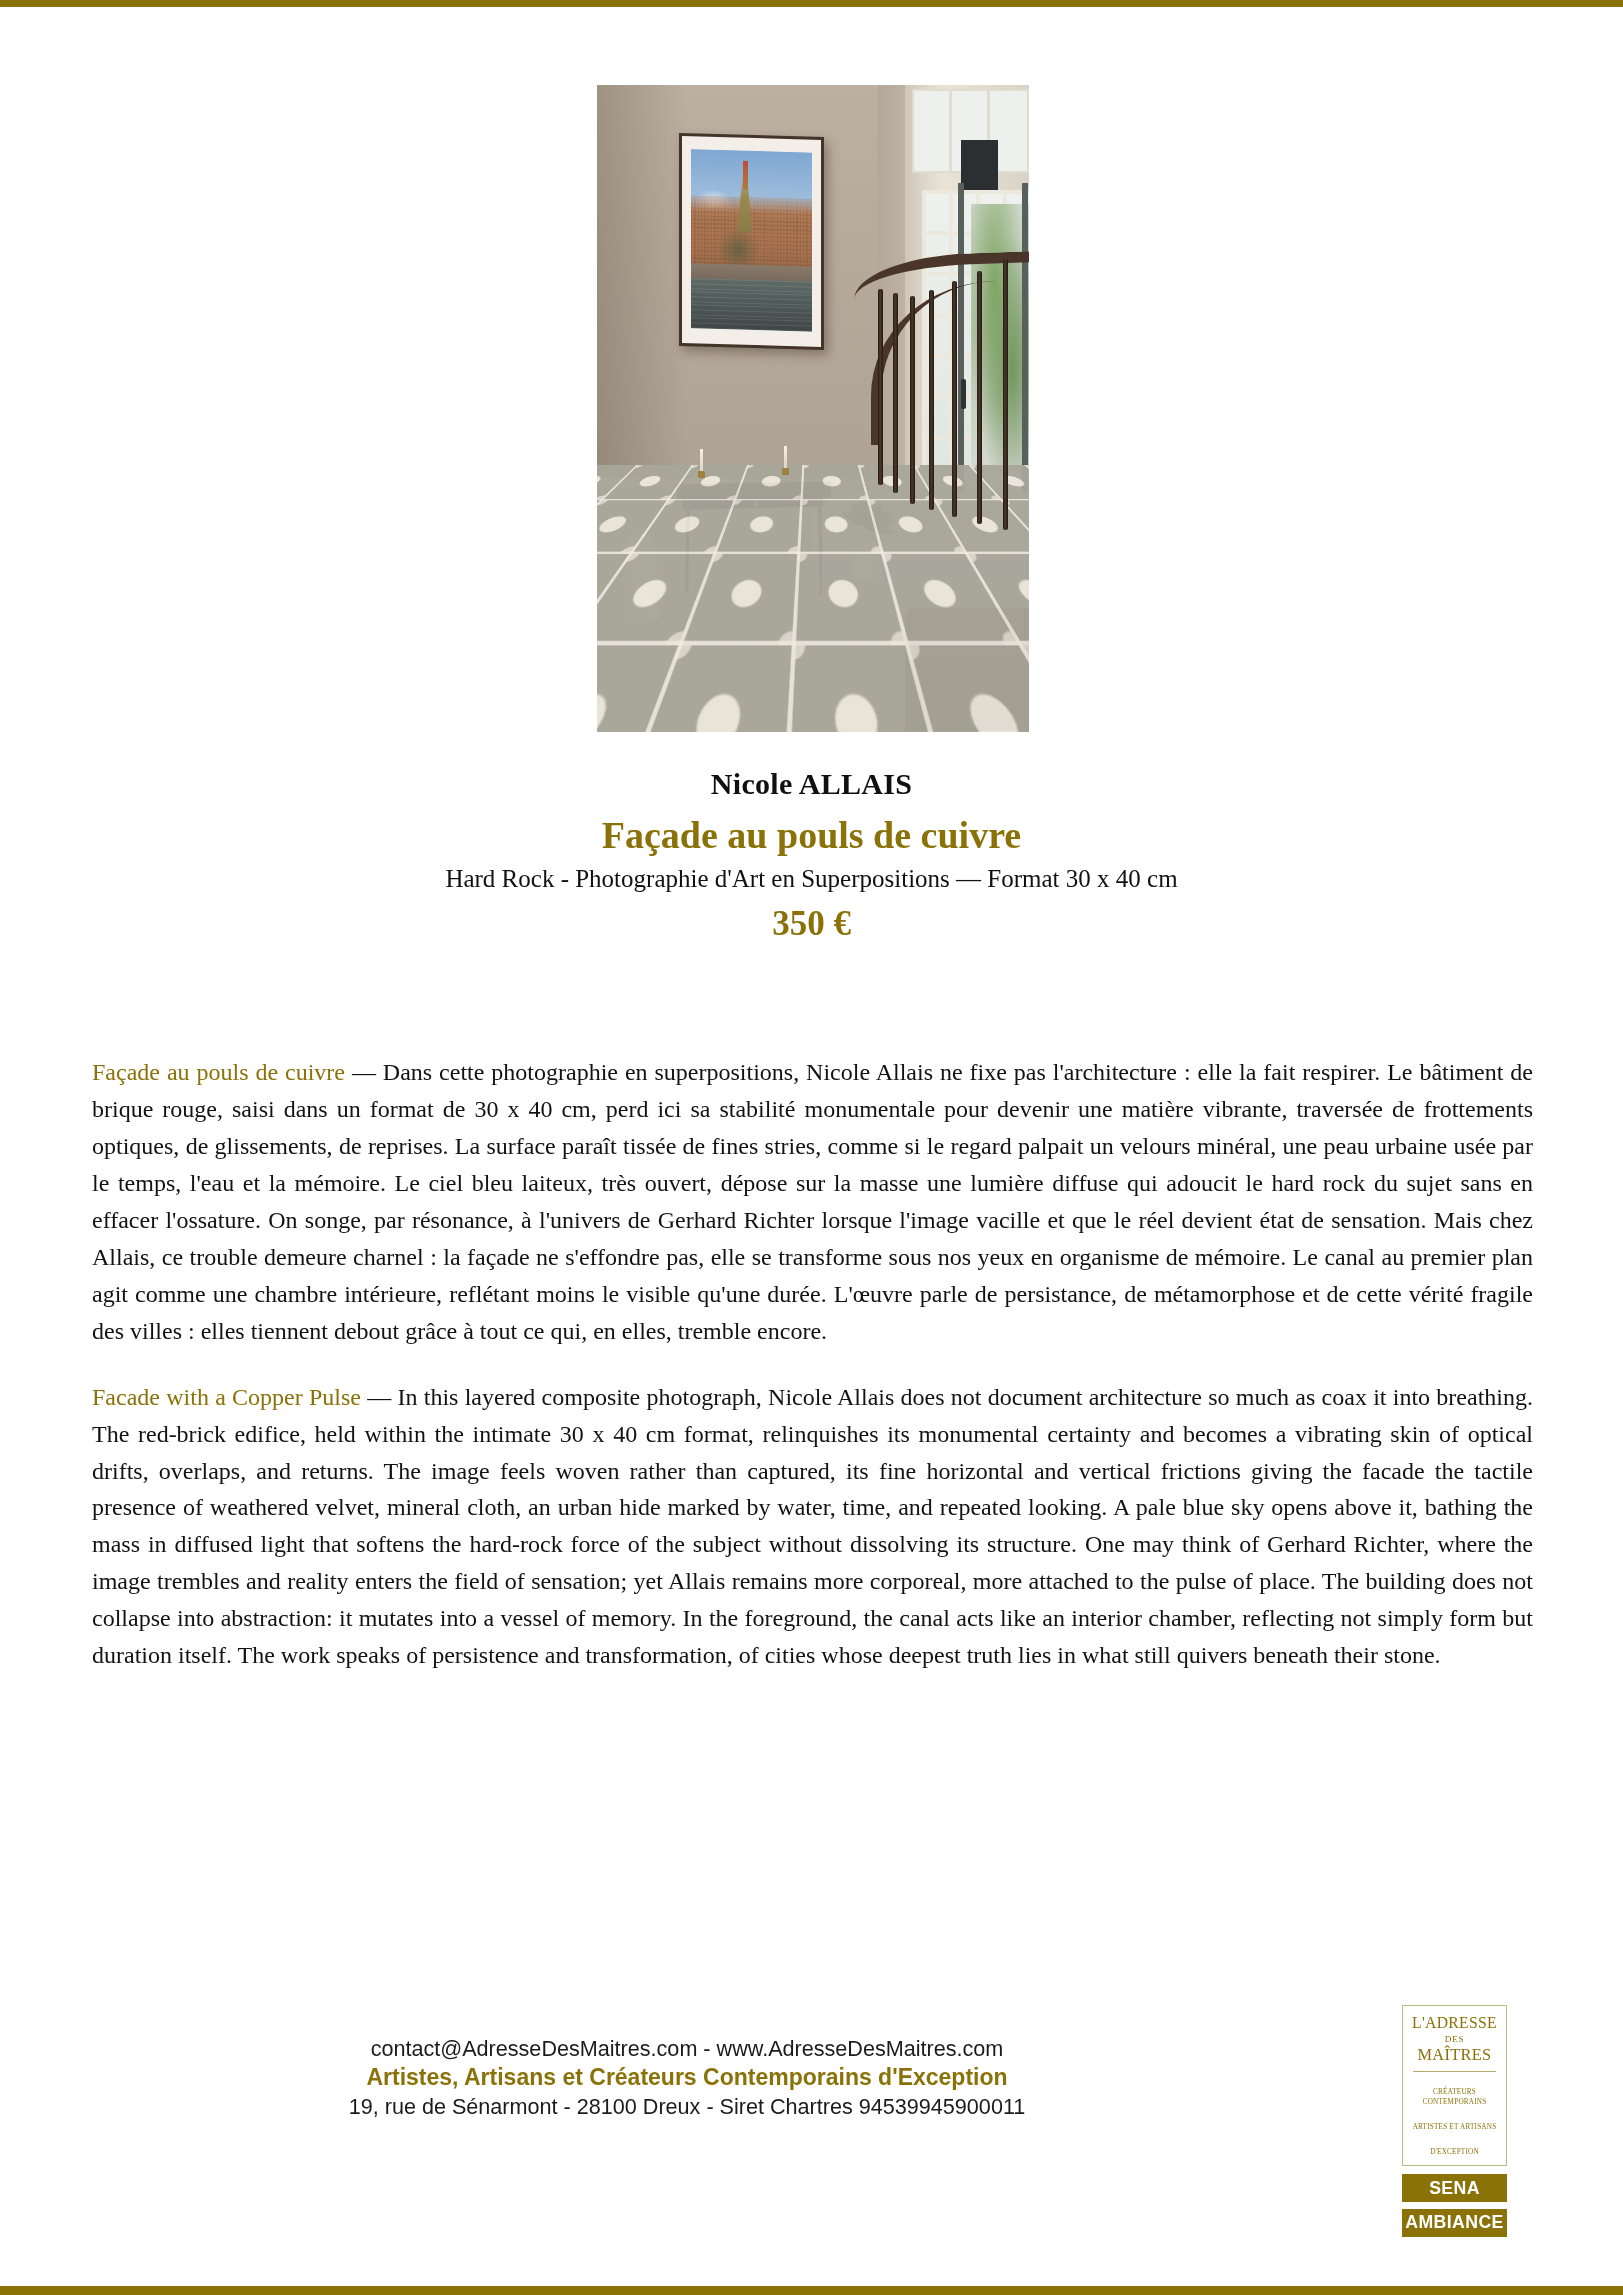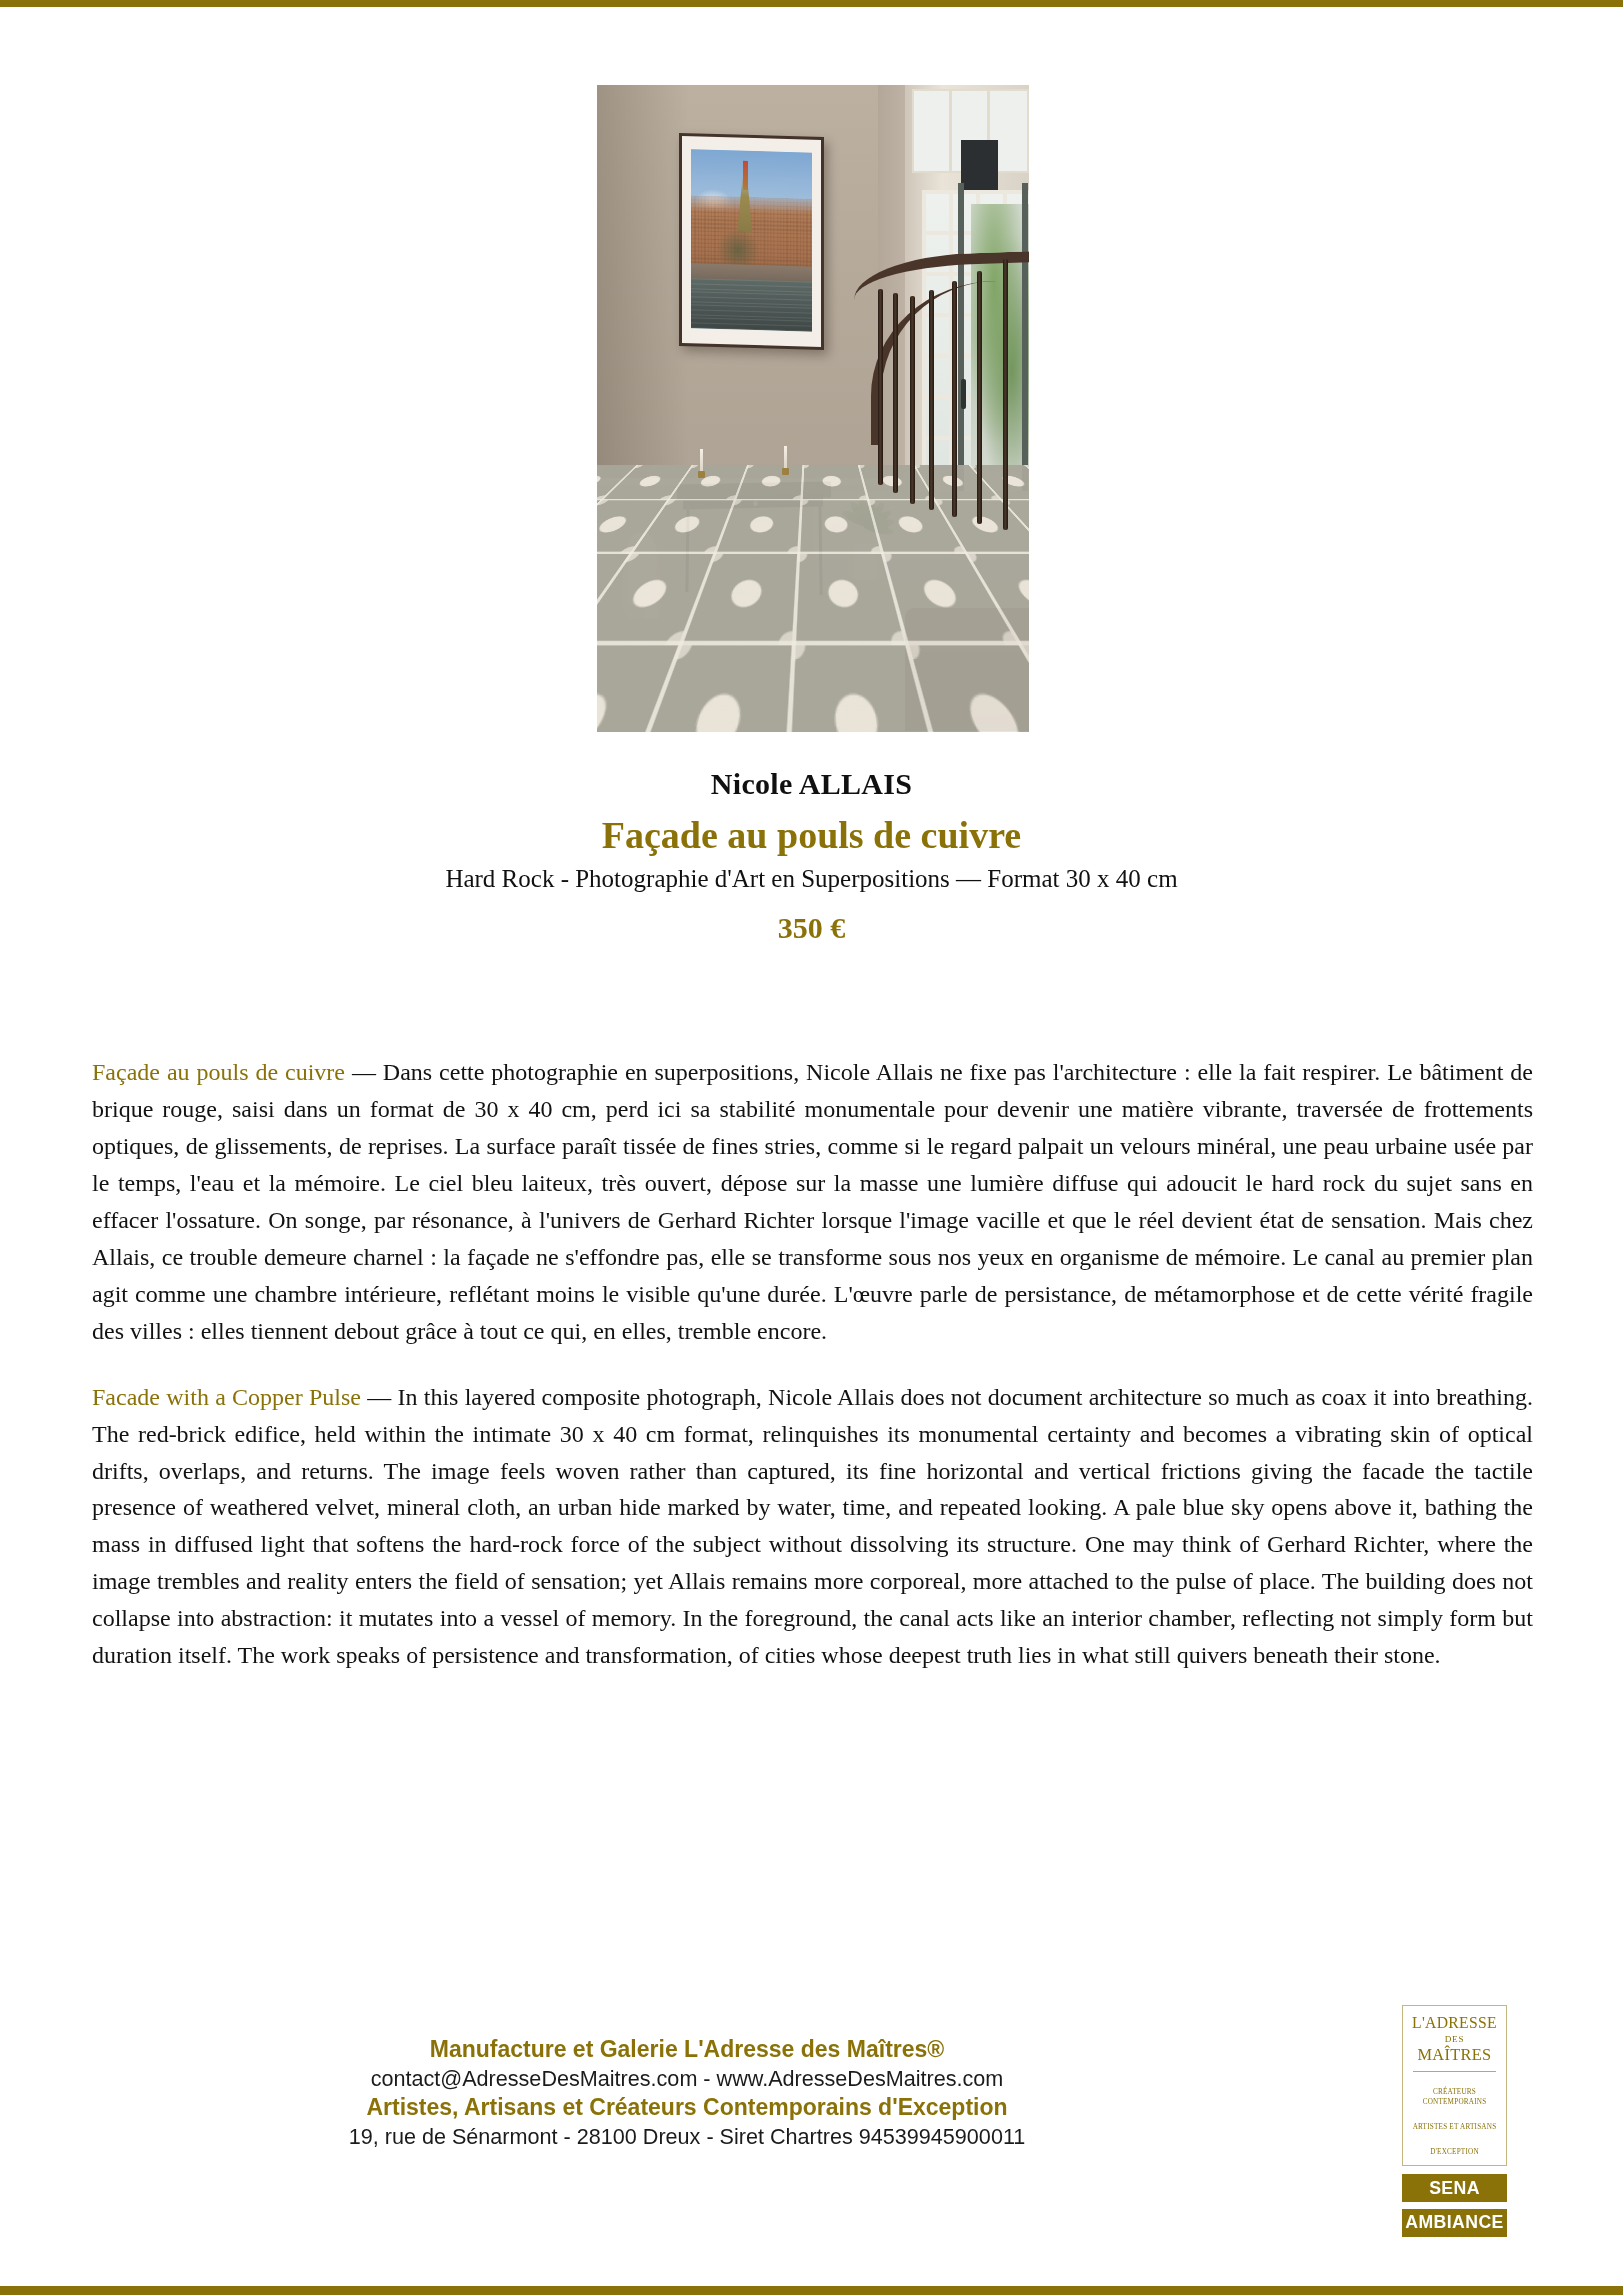--- a/index.html
+++ b/index.html
@@ -324,23 +324,23 @@
   }
   .artwork-subtitle {
     font-family: "Liberation Serif", serif;
     font-size: 25px;
     color: #111111;
     margin: 8px 0 0 0;
   }
   .artwork-price {
     font-family: "Liberation Serif", serif;
     font-weight: bold;
-    font-size: 30px;
-    color: #8a7208;
-    margin: 18px 0 0 0;
+    font-size: 35px;
+    color: #8a7208;
+    margin: 11px 0 0 0;
   }
 
   
   .body-copy {
     position: absolute;
     left: 92px; top: 1054px;
     width: 1441px;
   }
   .para {
     font-family: "Liberation Serif", serif;
@@ -530,21 +530,20 @@
 
 <div class="body-copy">
 
   <p class="para fr"><span class="lead">Façade au pouls de cuivre</span><span> — </span><span>Dans cette photographie en superpositions, Nicole Allais ne fixe pas l'architecture : elle la fait respirer. Le bâtiment de brique rouge, saisi dans un format de 30 x 40 cm, perd ici sa stabilité monumentale pour devenir une matière vibrante, traversée de frottements optiques, de glissements, de reprises. La surface paraît tissée de fines stries, comme si le regard palpait un velours minéral, une peau urbaine usée par le temps, l'eau et la mémoire. Le ciel bleu laiteux, très ouvert, dépose sur la masse une lumière diffuse qui adoucit le hard rock du sujet sans en effacer l'ossature. On songe, par résonance, à l'univers de Gerhard Richter lorsque l'image vacille et que le réel devient état de sensation. Mais chez Allais, ce trouble demeure charnel : la façade ne s'effondre pas, elle se transforme sous nos yeux en organisme de mémoire. Le canal au premier plan agit comme une chambre intérieure, reflétant moins le visible qu'une durée. L'œuvre parle de persistance, de métamorphose et de cette vérité fragile des villes : elles tiennent debout grâce à tout ce qui, en elles, tremble encore.</span></p>
 
   <p class="para en"><span class="lead">Facade with a Copper Pulse</span><span> — </span><span>In this layered composite photograph, Nicole Allais does not document architecture so much as coax it into breathing. The red-brick edifice, held within the intimate 30 x 40 cm format, relinquishes its monumental certainty and becomes a vibrating skin of optical drifts, overlaps, and returns. The image feels woven rather than captured, its fine horizontal and vertical frictions giving the facade the tactile presence of weathered velvet, mineral cloth, an urban hide marked by water, time, and repeated looking. A pale blue sky opens above it, bathing the mass in diffused light that softens the hard-rock force of the subject without dissolving its structure. One may think of Gerhard Richter, where the image trembles and reality enters the field of sensation; yet Allais remains more corporeal, more attached to the pulse of place. The building does not collapse into abstraction: it mutates into a vessel of memory. In the foreground, the canal acts like an interior chamber, reflecting not simply form but duration itself. The work speaks of persistence and transformation, of cities whose deepest truth lies in what still quivers beneath their stone.</span></p>
 
 </div>
 
 <div class="footer">
-  <div class="f-gold">Manufacture et Galerie L'Adresse des Maîtres®</div>
   <div class="f-dark">contact@AdresseDesMaitres.com - www.AdresseDesMaitres.com</div>
   <div class="f-gold">Artistes, Artisans et Créateurs Contemporains d'Exception</div>
   <div class="f-dark">19, rue de Sénarmont - 28100 Dreux - Siret Chartres 94539945900011</div>
 </div>
 
 <div class="logo-block">
   <div class="logo-card">
     <div class="logo-l1">L'ADRESSE</div>
     <div class="logo-l2">DES</div>
     <div class="logo-l3">MAÎTRES</div>

